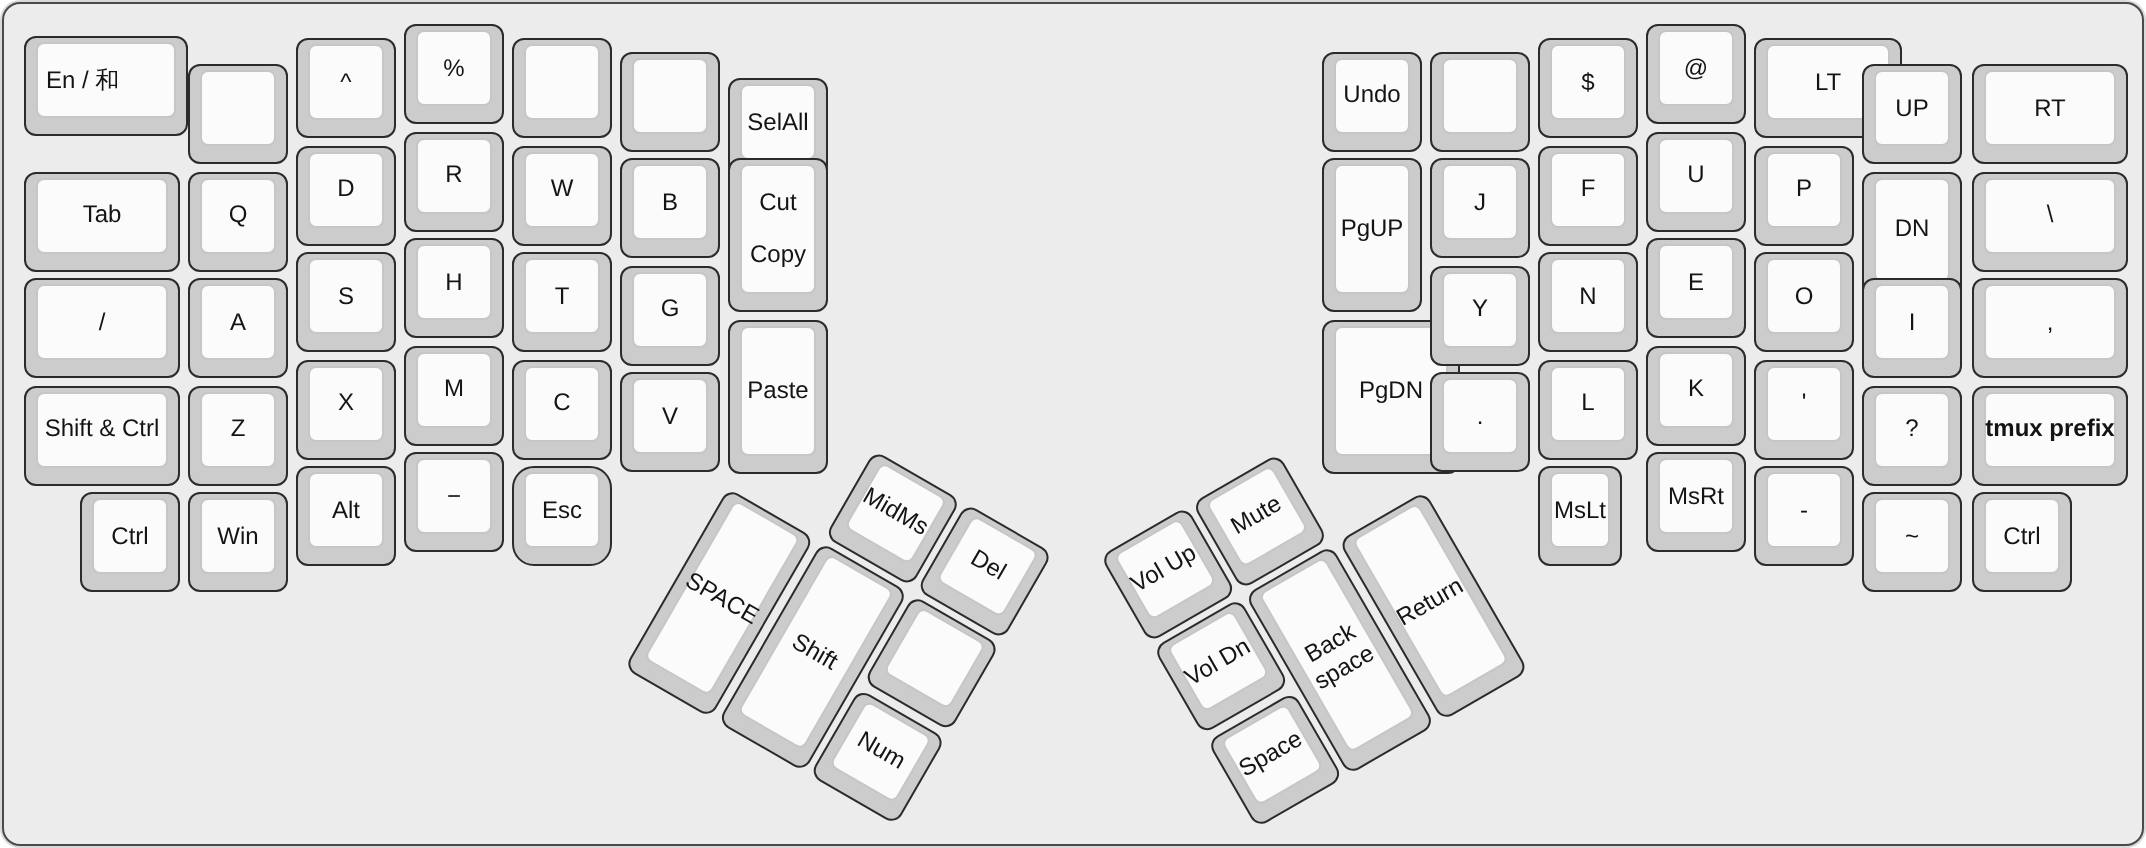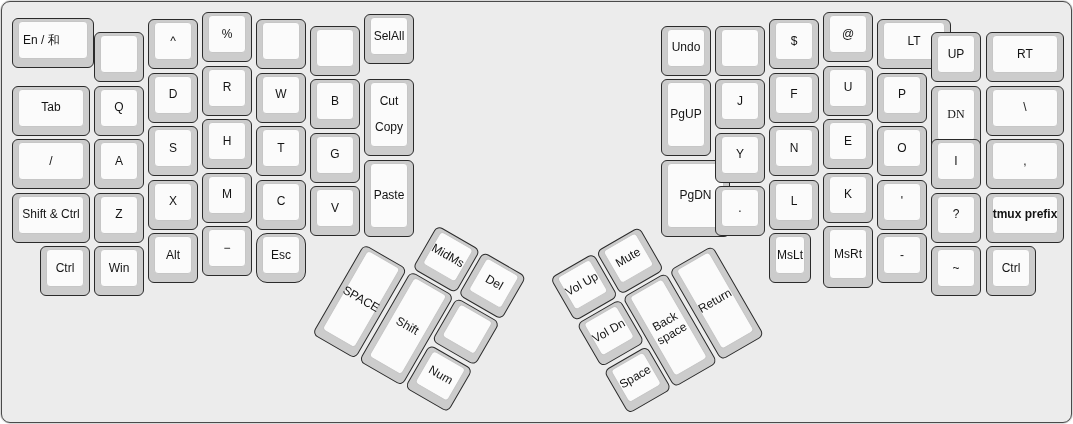--- a/index.html
+++ b/index.html
@@ -144,21 +144,21 @@
       </div>
       <div class="key" style="left: 308px; top: 77px; width: 50px; height: 50px;">
         <div class="key-top">B</div>
       </div>
       <div class="key" style="left: 308px; top: 130.5px; width: 50px; height: 50px;">
         <div class="key-top">G</div>
       </div>
       <div class="key" style="left: 308px; top: 184px; width: 50px; height: 50px;">
         <div class="key-top">V</div>
       </div>
-      <div class="key" style="left: 362px; top: 12px; width: 50px; height: 50px; padding-left: 24px;">
+      <div class="key" style="left: 362px; top: 37px; width: 50px; height: 50px; padding-left: 24px;">
         <div class="key-top">SelAll</div>
       </div>
       <div class="key" style="left: 362px; top: 77px; width: 50px; height: 77px;">
         <div class="key-top spread">Cut
 Copy</div>
       </div>
       <div class="key" style="left: 362px; top: 157.5px; width: 50px; height: 77px;">
         <div class="key-top">Paste</div>
       </div>
     </div>
@@ -224,42 +224,42 @@
       </div>
       <div class="key" style="left: 821px; top: 63.5px; width: 50px; height: 50px;">
         <div class="key-top">U</div>
       </div>
       <div class="key" style="left: 821px; top: 117px; width: 50px; height: 50px;">
         <div class="key-top">E</div>
       </div>
       <div class="key" style="left: 821px; top: 170.5px; width: 50px; height: 50px;">
         <div class="key-top">K</div>
       </div>
-      <div class="key" style="left: 821px; top: 224px; width: 50px; height: 62px; padding-left: 10px;">
+      <div class="key" style="left: 821px; top: 224px; width: 50px; height: 50px; padding-left: 10px;">
         <div class="key-top">MsRt</div>
       </div>
       <div class="key" style="left: 875px; top: 17px; width: 74px; height: 50px;">
         <div class="key-top">LT</div>
       </div>
       <div class="key" style="left: 875px; top: 70.5px; width: 50px; height: 50px;">
         <div class="key-top">P</div>
       </div>
       <div class="key" style="left: 875px; top: 124px; width: 50px; height: 50px;">
         <div class="key-top">O</div>
       </div>
       <div class="key" style="left: 875px; top: 177.5px; width: 50px; height: 50px;">
         <div class="key-top">'</div>
       </div>
       <div class="key" style="left: 875px; top: 231px; width: 50px; height: 50px;">
         <div class="key-top">-</div>
       </div>
       <div class="key" style="left: 929px; top: 30px; width: 50px; height: 50px;">
         <div class="key-top">UP</div>
       </div>
-      <div class="key" style="left: 929px; top: 83.5px; width: 50px; height: 64px; font-family: Liberation Serif, serif;">
+      <div class="key" style="left: 929px; top: 83.5px; width: 50px; height: 64px;">
         <div class="key-top">DN</div>
       </div>
       <div class="key" style="left: 929px; top: 137px; width: 50px; height: 50px;">
         <div class="key-top">I</div>
       </div>
       <div class="key" style="left: 929px; top: 190.5px; width: 50px; height: 50px;">
         <div class="key-top">?</div>
       </div>
       <div class="key" style="left: 929px; top: 244px; width: 50px; height: 50px;">
         <div class="key-top">~</div>

